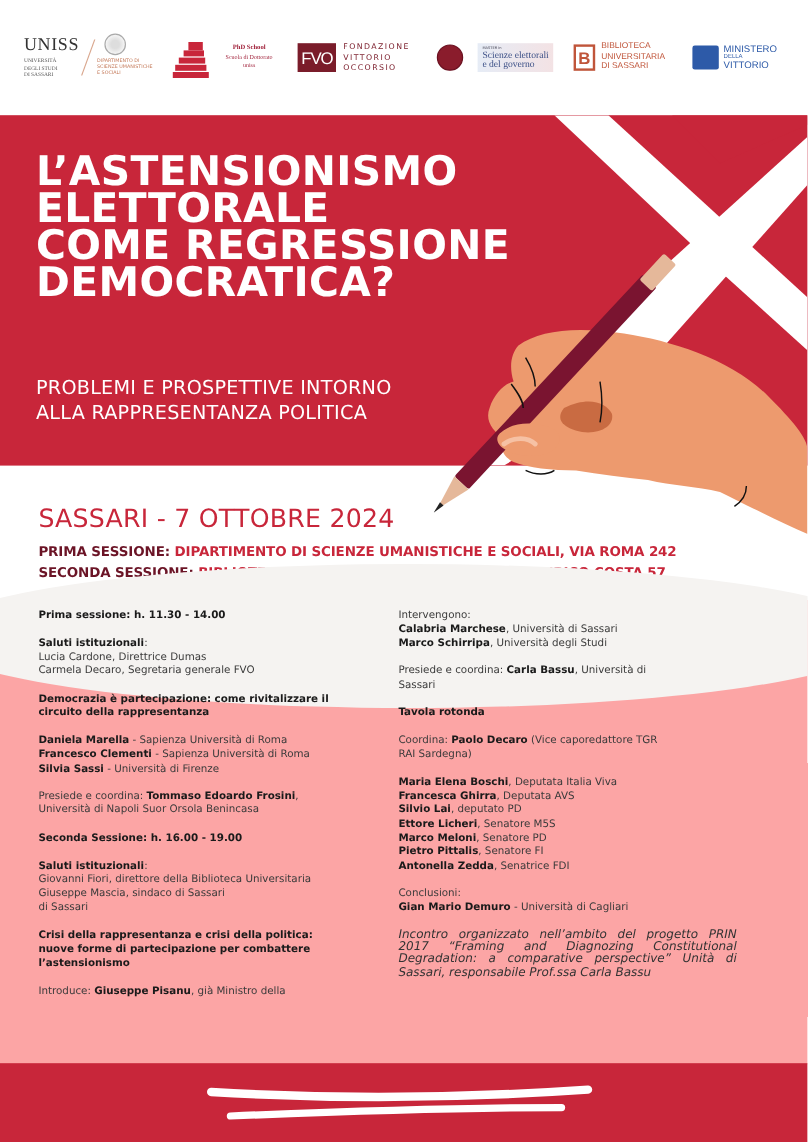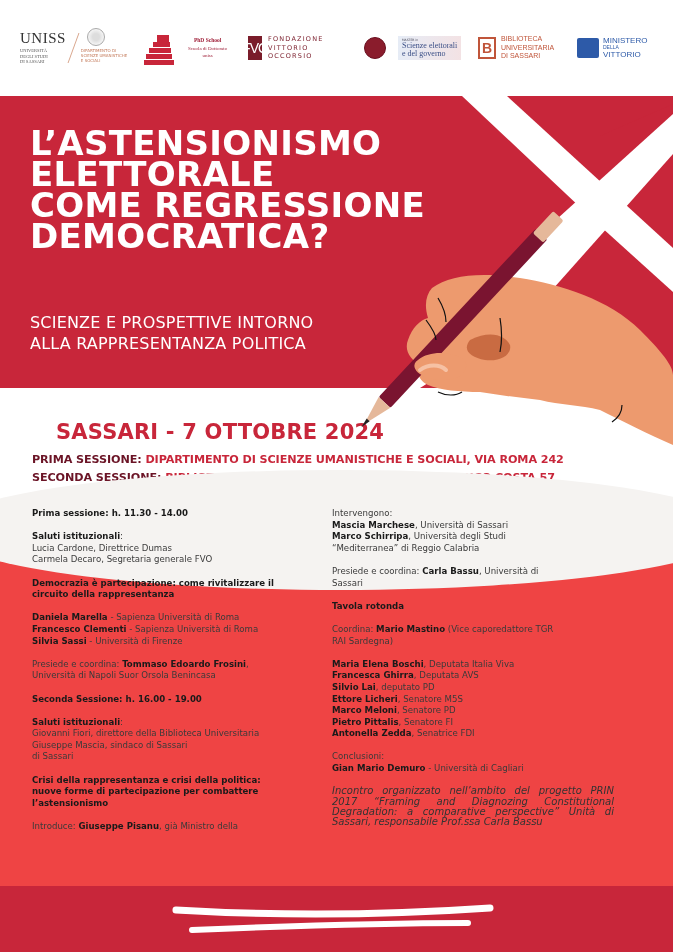--- a/index.html
+++ b/index.html
@@ -16,21 +16,21 @@
   .uniss .seal { width: 18px; height: 18px; border-radius: 50%; border: 1px solid #aaa; position: absolute; left: 56px; top: -1px; background: radial-gradient(circle,#ddd 30%,#f5f5f5 70%); }
   .uniss .dept { font-size: 4px; color: #c47a5a; line-height: 1.3; margin-top: 20px; }
 
   .phd { left: 144px; }
   .phd .books { position: relative; width: 34px; height: 34px; }
   .phd .books span { position: absolute; background: #c8263a; height: 5px; }
   .phd .txt { margin-left: 10px; font-family: "Liberation Serif", serif; font-size: 5px; color: #a0213a; line-height: 1.5; text-align: center; }
   .phd .txt b { display: block; font-size: 5.5px; }
 
   .fvo { left: 248px; }
-  .fvo .box { width: 14px; height: 24px; background: #7a1c2a; color: #fff; font-family: "Liberation Sans", sans-serif; font-size: 14px; display: flex; align-items: center; justify-content: center; letter-spacing: -1px; }
+  .fvo .box { width: 32px; height: 24px; background: #7a1c2a; color: #fff; font-family: "Liberation Sans", sans-serif; font-size: 14px; display: flex; align-items: center; justify-content: center; letter-spacing: -1px; }
   .fvo .txt { margin-left: 6px; font-family: "DejaVu Sans", sans-serif; font-size: 6.5px; color: #7a1c2a; letter-spacing: 1.2px; line-height: 1.3; }
 
   .scienze { left: 364px; }
   .scienze .seal { width: 22px; height: 22px; border-radius: 50%; background: #8a1c2c; border: 1px solid #6a1020; }
   .scienze .txt { margin-left: 12px; position: relative; padding: 2px 4px; background: linear-gradient(90deg, #e6ecf6 0%, #f3e2e4 100%); }
   .scienze .txt .small { font-size: 3px; color: #445; display: block; }
   .scienze .txt .big { font-family: "Liberation Serif", serif; font-size: 8px; color: #3b4f86; line-height: 1.05; display: block; }
 
   .biblio { left: 478px; }
   .biblio .mark { width: 18px; height: 22px; border: 2px solid #c0553a; color: #c0553a; font-family: "Liberation Sans", sans-serif; font-weight: bold; font-size: 14px; display: flex; align-items: center; justify-content: center; }
@@ -45,29 +45,29 @@
   .banner { position: absolute; top: 96px; left: 0; width: 673px; height: 292px; background: #c8263a; overflow: hidden; }
   .banner svg.xmark { position: absolute; left: 0; top: 0; }
   .title { position: absolute; left: 30px; top: 32px; width: 470px; color: #fff; font-family: "DejaVu Sans", sans-serif; font-weight: bold; font-size: 34px; line-height: 31px; letter-spacing: 0.3px; z-index: 2; }
   .title div { white-space: nowrap; }
   .subtitle { position: absolute; left: 30px; top: 216px; color: #fff; font-family: "DejaVu Sans", sans-serif; font-size: 16px; line-height: 21px; letter-spacing: 0.2px; z-index: 2; }
 
   
   .illustration { position: absolute; left: 340px; top: 180px; width: 333px; height: 300px; z-index: 3; }
 
   
-  .date { position: absolute; left: 32px; top: 420px; font-family: "DejaVu Sans", sans-serif; font-weight: bold; font-size: 21px; color: #c8263a; letter-spacing: 0.2px; margin-left: 24px; }
+  .date { position: absolute; left: 32px; top: 420px; font-family: "DejaVu Sans", sans-serif; font-weight: normal; font-size: 21px; color: #c8263a; letter-spacing: 0.2px; }
   .loc { position: absolute; left: 32px; font-family: "DejaVu Sans", sans-serif; font-weight: bold; font-size: 11.2px; letter-spacing: -0.1px; white-space: nowrap; }
   .loc .lbl { color: #6b1426; }
   .loc .val { color: #c8263a; }
   .loc1 { top: 453px; }
   .loc2 { top: 471px; }
 
   
-  .program { position: absolute; left: 0; top: 500px; width: 673px; height: 387px; background: #ef4444; }
+  .program { position: absolute; left: 0; top: 500px; width: 673px; height: 387px; background: #fca5a5; }
   .program::before { content: ""; position: absolute; left: -60px; top: -30px; width: 800px; height: 120px; border-radius: 50%; background: #f5f3f1; }
   .col { position: absolute; top: 8px; font-family: "DejaVu Sans", sans-serif; font-size: 8.6px; line-height: 11.6px; color: #3a3a3a; z-index: 1; }
   .col.left { left: 32px; width: 270px; }
   .col.right { left: 332px; width: 282px; }
   .col p { margin: 0; }
   .col .gap { height: 11.6px; }
   .col b { color: #1a1a1a; }
   .col .h { font-weight: bold; color: #1a1a1a; }
   .col .note { font-style: italic; font-size: 10px; line-height: 10.4px; text-align: justify; color: #333; }
 
@@ -157,21 +157,21 @@
     <polygon points="673,18 673,58 520,230 420,292 392,292 505,170" fill="#ffffff"></polygon>
     <polygon points="560,0 673,0 673,8 600,40" fill="#c8263a"></polygon>
   </svg>
   <div class="title">
     <div>L’ASTENSIONISMO</div>
     <div>ELETTORALE</div>
     <div>COME REGRESSIONE</div>
     <div>DEMOCRATICA?</div>
   </div>
   <div class="subtitle">
-    <div>SCIENZE E PROSPETTIVE INTORNO</div>
+    <div>PROBLEMI E PROSPETTIVE INTORNO</div>
     <div>ALLA RAPPRESENTANZA POLITICA</div>
   </div>
 </div>
 
 <svg class="illustration" viewBox="340 180 333 300" width="333" height="300">
 
   <path d="M 432,288 C 450,275 480,272 520,278 C 560,284 610,300 640,330 C 660,350 673,365 673,375 L 673,445 C 650,435 620,420 600,410 C 580,405 560,405 540,400 C 520,398 500,395 480,392 C 460,392 440,390 428,385 C 418,380 416,372 422,366 C 410,360 404,350 408,340 C 412,328 420,320 428,318 C 424,305 426,295 432,288 Z" fill="#ed9a6e"></path>
   <path d="M 470,340 C 490,330 505,335 510,345 C 512,355 500,362 485,360 C 470,357 462,350 470,340 Z" fill="#c96b42"></path>
 
   <g transform="rotate(-47 480 300)">
@@ -225,30 +225,29 @@
     <div class="gap"></div>
     <p class="h">Crisi della rappresentanza e crisi della politica:</p>
     <p class="h">nuove forme di partecipazione per combattere</p>
     <p class="h">l’astensionismo</p>
     <div class="gap"></div>
     <p><span>Introduce: </span><b>Giuseppe Pisanu</b><span>, già Ministro della</span></p>
   </div>
 
   <div class="col right">
     <p>Intervengono:</p>
-    <p><b>Mascia Marchese</b><span>, Università di Sassari</span></p>
+    <p><b>Calabria Marchese</b><span>, Università di Sassari</span></p>
     <p><b>Marco Schirripa</b><span>, Università degli Studi</span></p>
-    <p>“Mediterranea” di Reggio Calabria</p>
     <div class="gap"></div>
     <p><span>Presiede e coordina: </span><b>Carla Bassu</b><span>, Università di</span></p>
     <p>Sassari</p>
     <div class="gap"></div>
     <p class="h">Tavola rotonda</p>
     <div class="gap"></div>
-    <p><span>Coordina: </span><b>Mario Mastino</b><span> (Vice caporedattore TGR</span></p>
+    <p><span>Coordina: </span><b>Paolo Decaro</b><span> (Vice caporedattore TGR</span></p>
     <p>RAI Sardegna)</p>
     <div class="gap"></div>
     <p><b>Maria Elena Boschi</b><span>, Deputata Italia Viva</span></p>
     <p><b>Francesca Ghirra</b><span>, Deputata AVS</span></p>
     <p><b>Silvio Lai</b><span>, deputato PD</span></p>
     <p><b>Ettore Licheri</b><span>, Senatore M5S</span></p>
     <p><b>Marco Meloni</b><span>, Senatore PD</span></p>
     <p><b>Pietro Pittalis</b><span>, Senatore FI</span></p>
     <p><b>Antonella Zedda</b><span>, Senatrice FDI</span></p>
     <div class="gap"></div>

